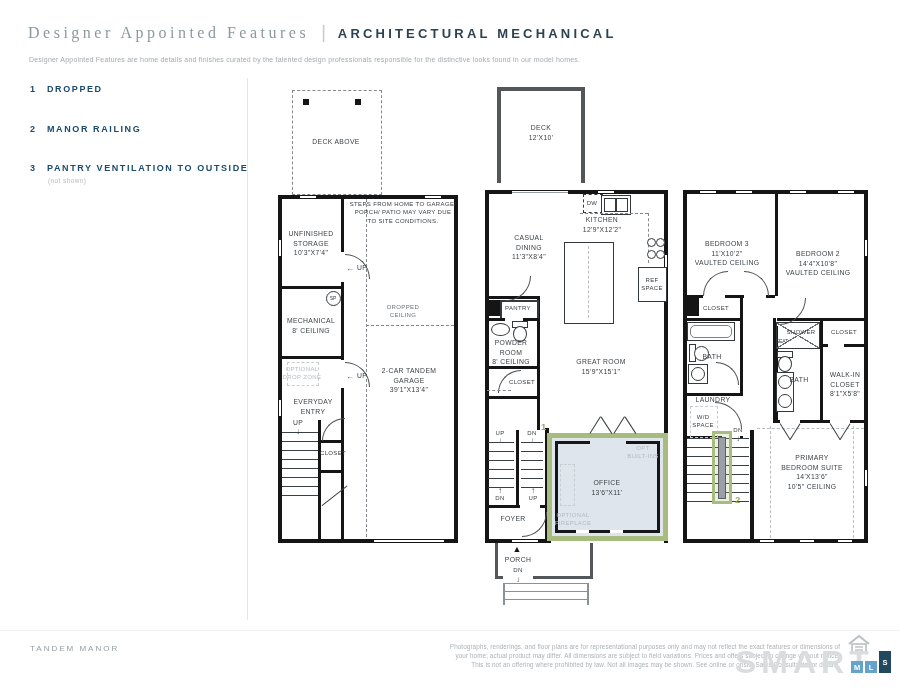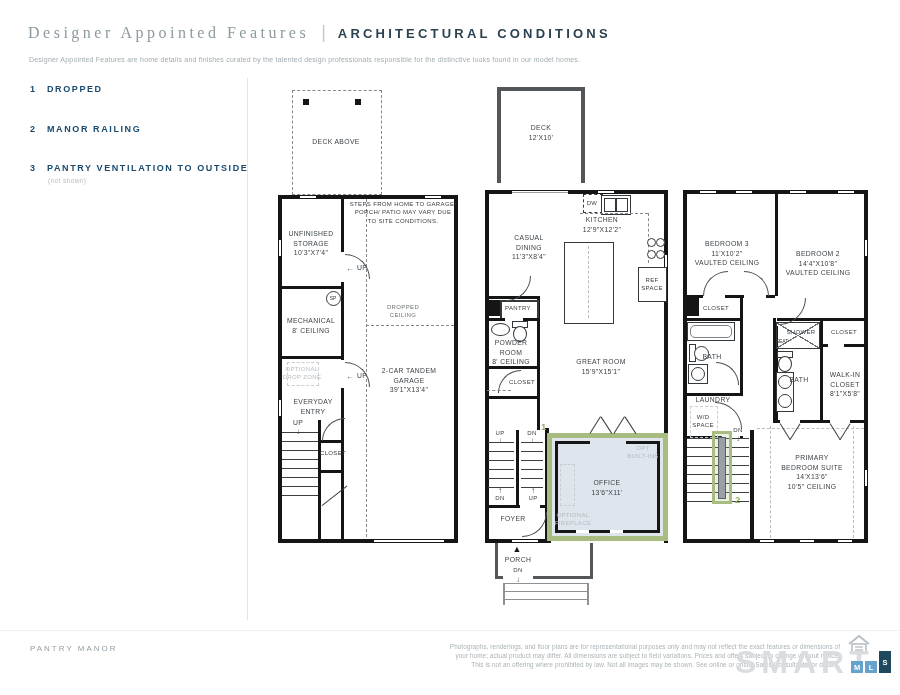--- a/index.html
+++ b/index.html
@@ -59,21 +59,21 @@
           display:flex;align-items:center;justify-content:center;}
 </style>
 </head>
 <body>
 
 <div id="canvas">
 
   <div class="hdr-row">
     <span class="hdr-serif">Designer Appointed Features</span>
     <span class="hdr-bar">|</span>
-    <span class="hdr-caps">ARCHITECTURAL CONDITIONS</span>
+    <span class="hdr-caps">ARCHITECTURAL MECHANICAL</span>
   </div>
   <div class="hdr-sub">Designer Appointed Features are home details and finishes curated by the talented design professionals responsible for the distinctive looks found in our model homes.</div>
 
   <span class="lg-num" style="left:30px;top:84px;">1</span>
   <span class="lg-lab" style="left:47px;top:84px;">DROPPED</span>
   <span class="lg-num" style="left:30px;top:124px;">2</span>
   <span class="lg-lab" style="left:47px;top:124px;">MANOR RAILING</span>
   <span class="lg-num" style="left:30px;top:163px;">3</span>
   <span class="lg-lab" style="left:47px;top:163px;">PANTRY VENTILATION TO OUTSIDE</span>
   <span class="lg-note" style="left:48px;top:177px;">(not shown)</span>
@@ -337,21 +337,21 @@
   <div class="lb s6" style="left:844px;top:332px;">CLOSET</div>
   <div class="lb" style="left:799px;top:380px;">BATH</div>
   <div class="lb" style="left:845px;top:384px;">WALK-IN
 CLOSET
 8'1"X5'8"</div>
   <div class="lb" style="left:812px;top:472px;">PRIMARY
 BEDROOM SUITE
 14'X13'6"
 10'5" CEILING</div>
 
-  <div class="ft-comm">PANTRY MANOR</div>
+  <div class="ft-comm">TANDEM MANOR</div>
   <div class="ft-disc">
     <div>Photographs, renderings, and floor plans are for representational purposes only and may not reflect the exact features or dimensions of</div>
     <div>your home; actual product may differ.  All dimensions are subject to field variations.  Prices and offers subject to change without notice.</div>
     <div>This is not an offering where prohibited by law.  Not all images may be shown.  See online or onsite Sales Consultants for details.</div>
   </div>
   <svg style="position:absolute;left:846px;top:634px;" width="26" height="21" viewBox="0 0 26 21">
     <path d="M3 10 L13 2 L23 10" fill="none" stroke="#b9c0c5" stroke-width="2"></path>
     <rect x="6" y="10" width="14" height="9" fill="none" stroke="#b9c0c5" stroke-width="1.6"></rect>
     <line x1="9" y1="13" x2="17" y2="13" stroke="#b9c0c5" stroke-width="1.4"></line>
     <line x1="9" y1="16" x2="17" y2="16" stroke="#b9c0c5" stroke-width="1.4"></line>

